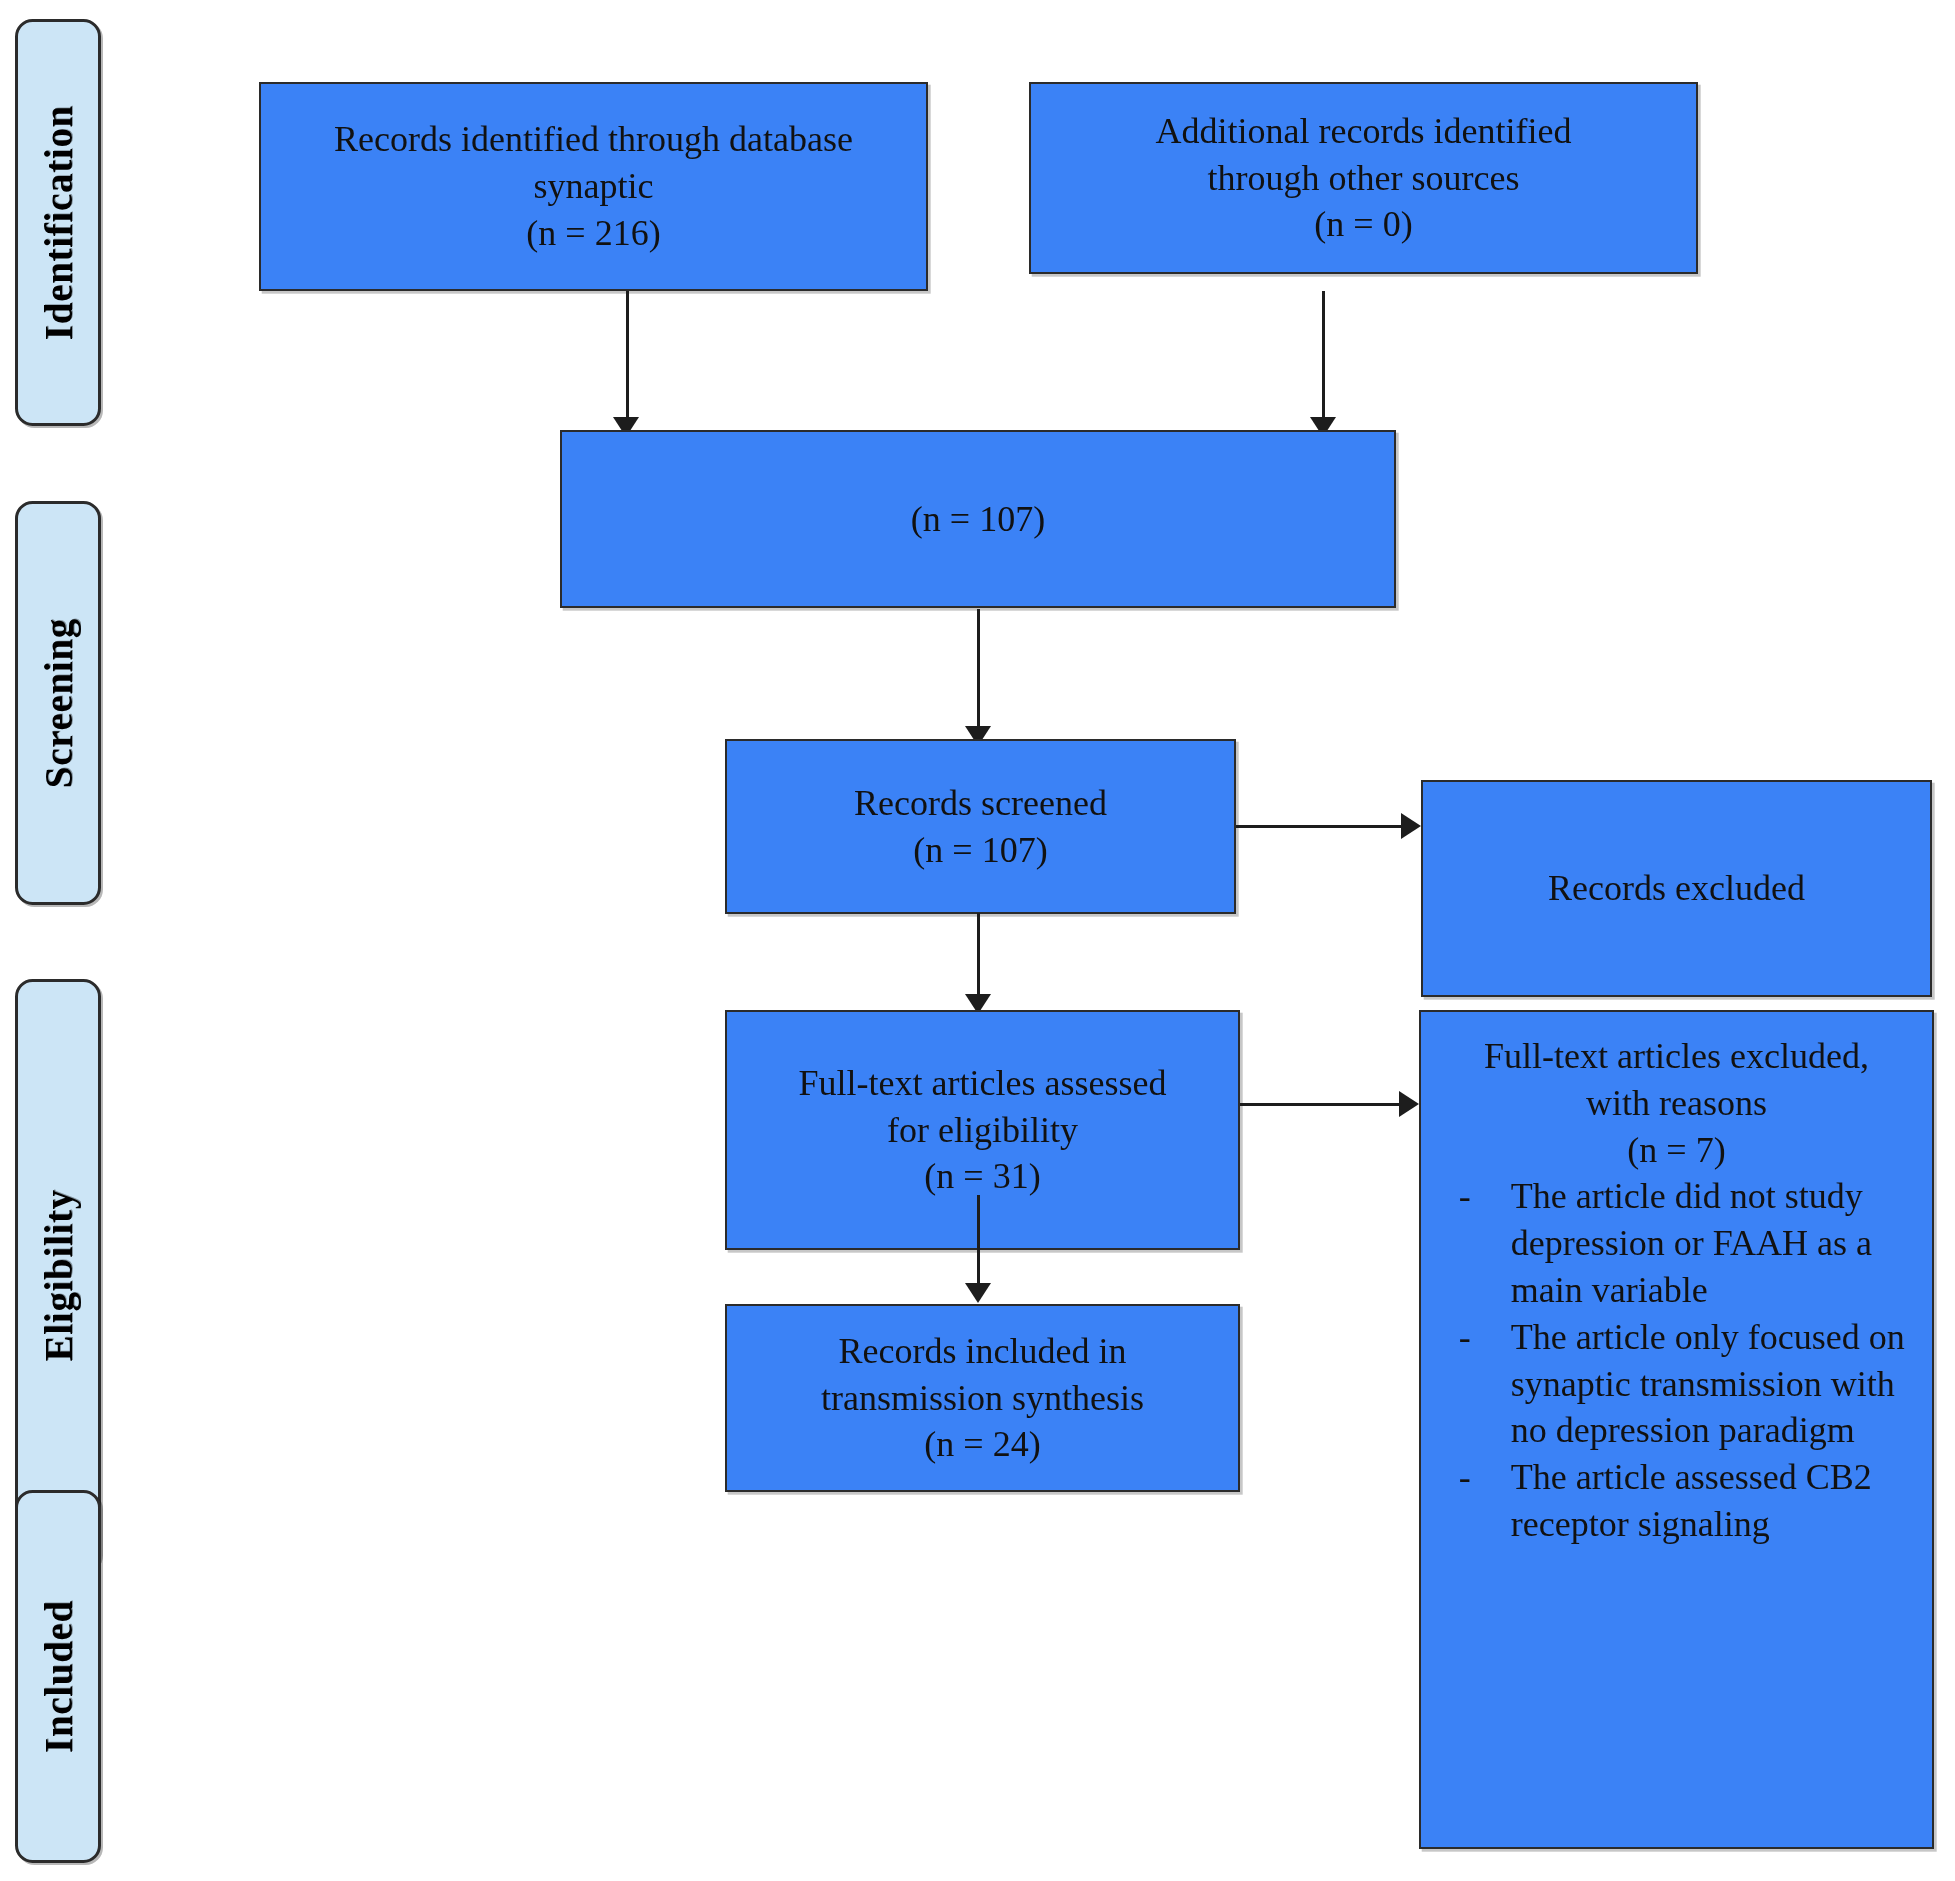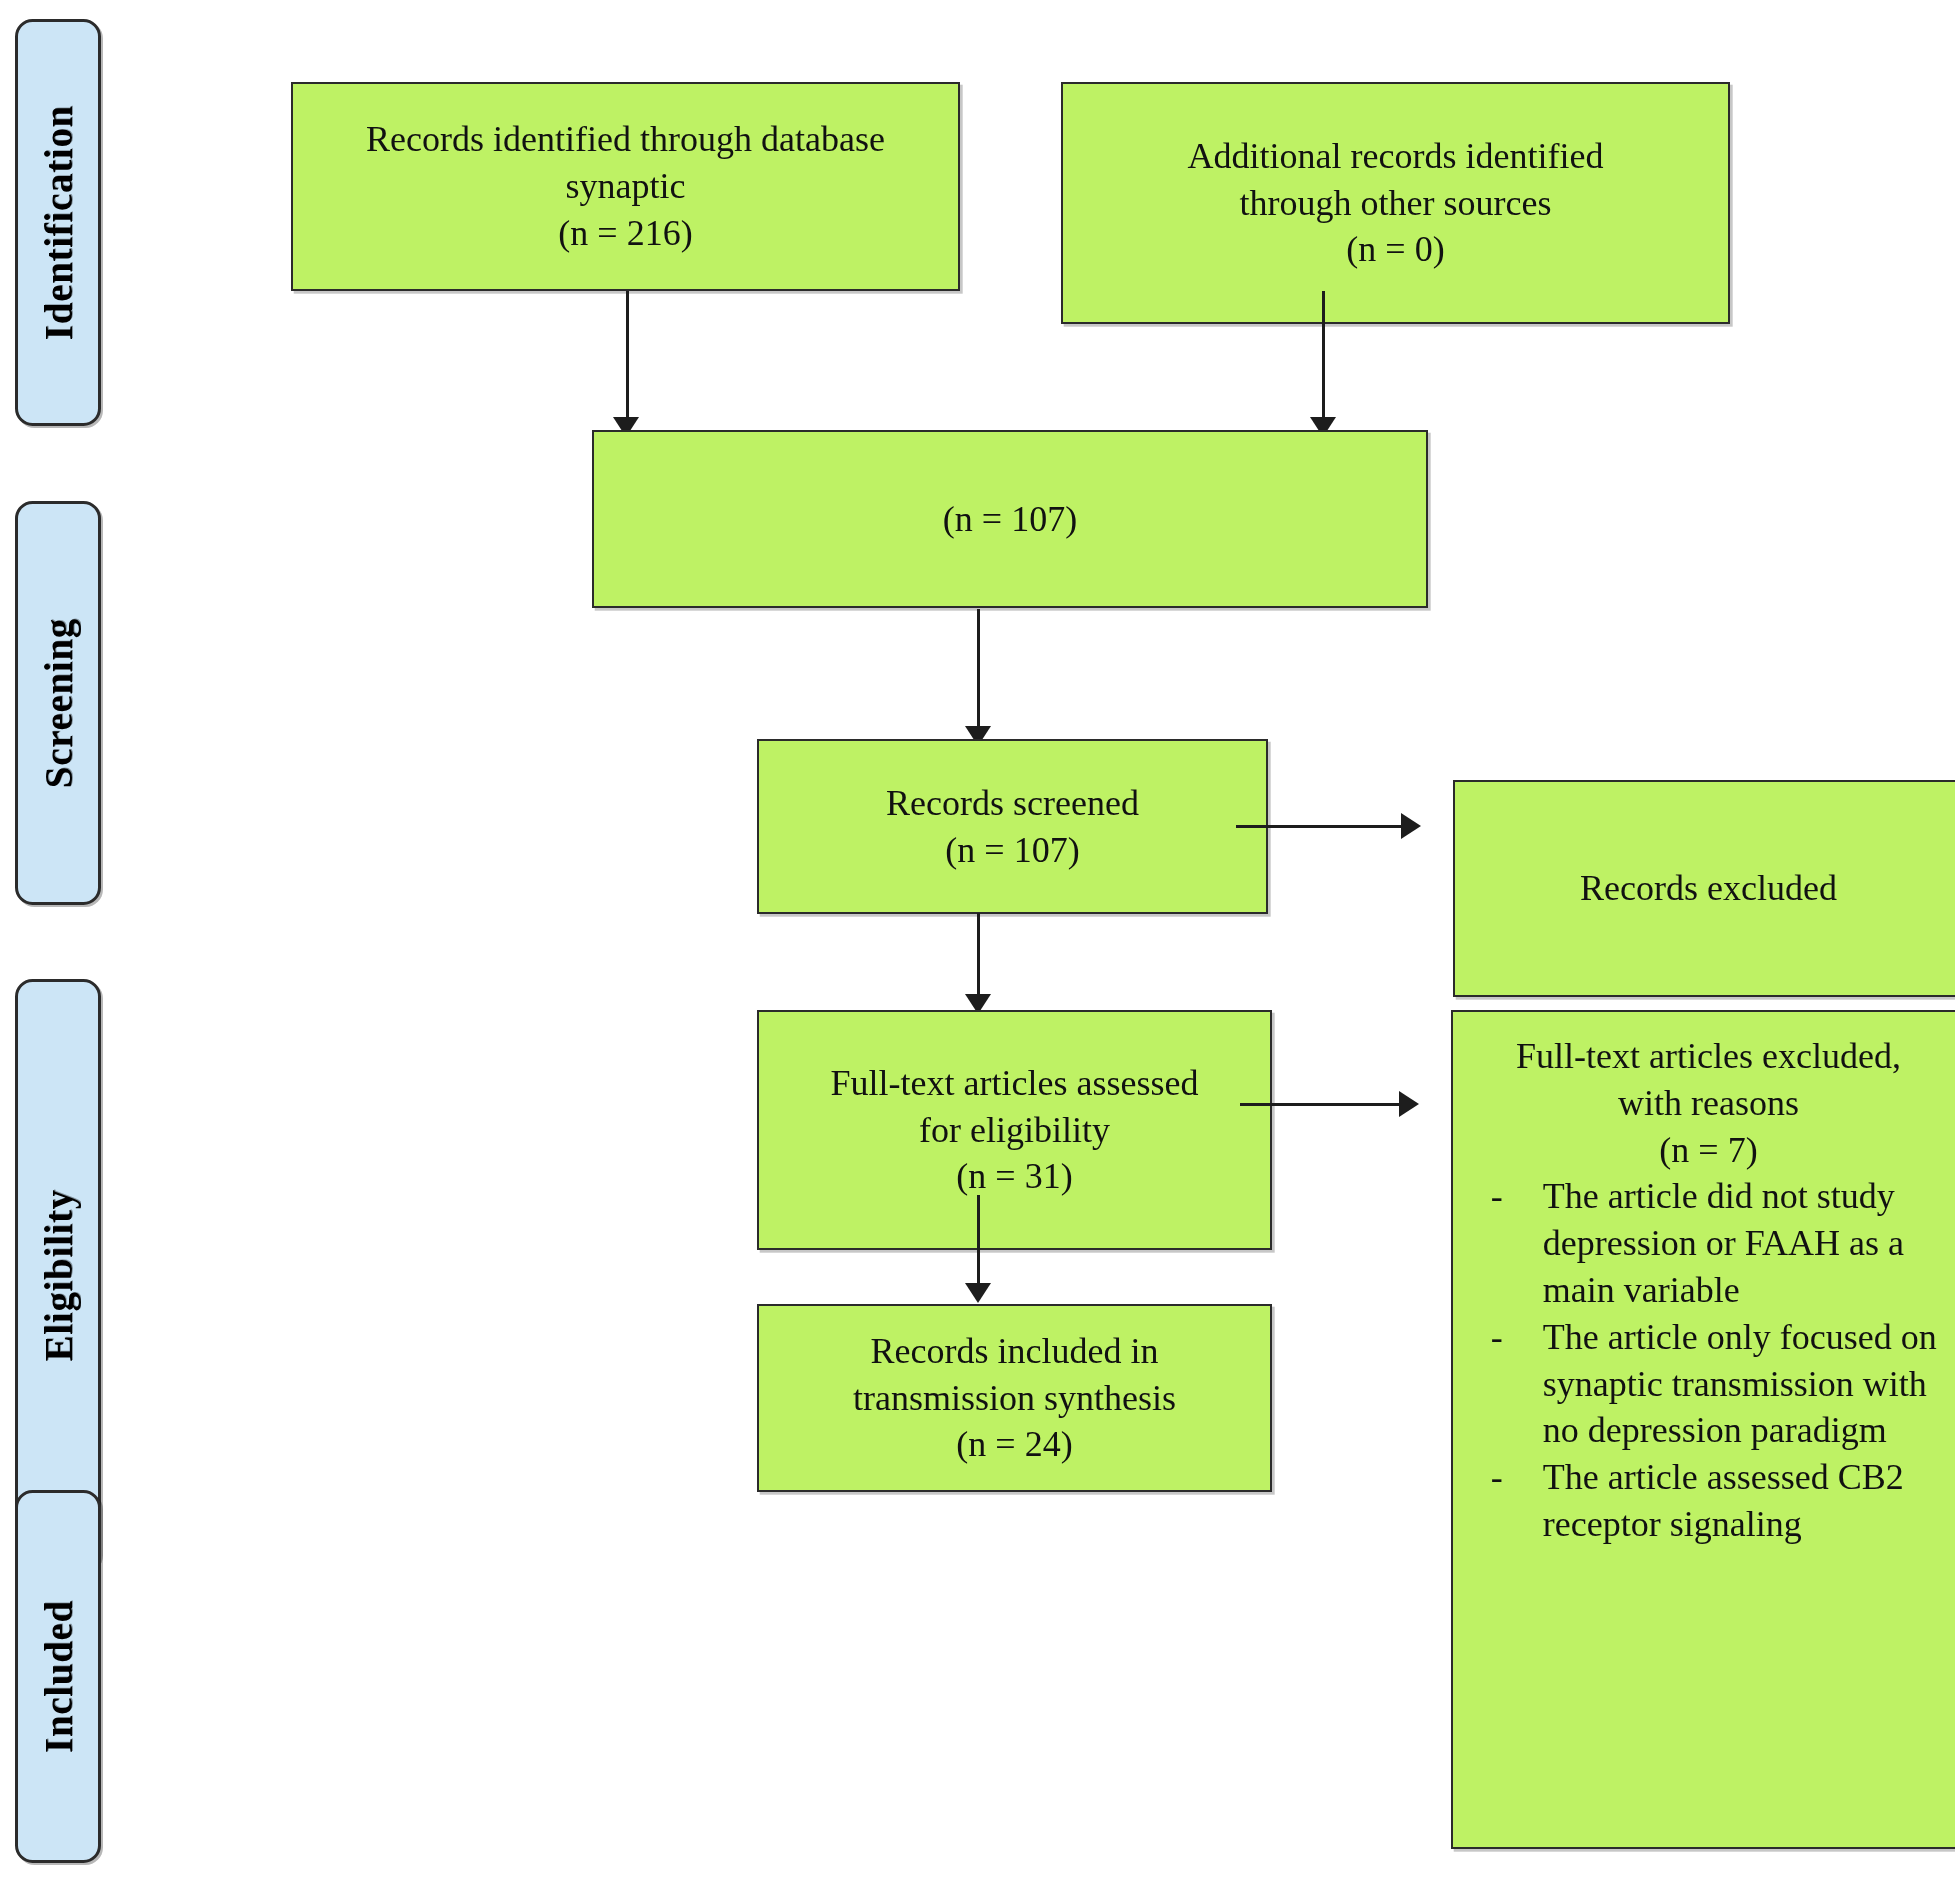--- a/index.html
+++ b/index.html
@@ -36,34 +36,33 @@
     font-size: 39px;
     letter-spacing: 0.7px;
     color: #000000;
     white-space: nowrap;
     text-shadow: 0.7px 0.7px 0 rgba(0,0,0,0.35);
   }
 
   
   .fbox {
     position: absolute;
-    background: #bef264;
+    background: #3b82f6;
     border: 2.7px solid #2b2b2b;
     box-sizing: border-box;
     display: flex;
     flex-direction: column;
     align-items: flex-start;
     justify-content: center;
     text-align: center;
     color: #111111;
     font-size: 36px;
     line-height: 1.30;
     padding: 6.7px 10.8px;
     box-shadow: 2.7px 2.7px 0 rgba(0,0,0,0.22);
-    margin-left: 32px;
   }
   .fbox .ln { display: block; width: 100%; }
 
   
   .fbox.reasons {
     justify-content: flex-start;
     padding-top: 21px;
     font-family: Liberation Serif, serif;
   }
   .reasons .hdr { text-align: center; width: 100%; }
@@ -129,21 +128,21 @@
   <div class="stage" style="left:15px; top:1490px; width:86px; height:373px;">
     <span class="stage-label">Included</span>
   </div>
 
   <div class="fbox" style="left:259px; top:82px; width:669px; height:209px;">
     <span class="ln">Records identified through database</span>
     <span class="ln">synaptic</span>
     <span class="ln">(n = 216)</span>
   </div>
 
-  <div class="fbox" style="left:1029px; top:82px; width:669px; height:242px;">
+  <div class="fbox" style="left:1029px; top:82px; width:669px; height:192px;">
     <span class="ln">Additional records identified</span>
     <span class="ln">through other sources</span>
     <span class="ln">(n = 0)</span>
   </div>
 
   <div class="vline" style="left:626px; top:291px; height:135px;"></div>
   <div class="arrow-down" style="left:613px; top:417px;"></div>
 
   <div class="vline" style="left:1322px; top:291px; height:135px;"></div>
   <div class="arrow-down" style="left:1310px; top:417px;"></div>

